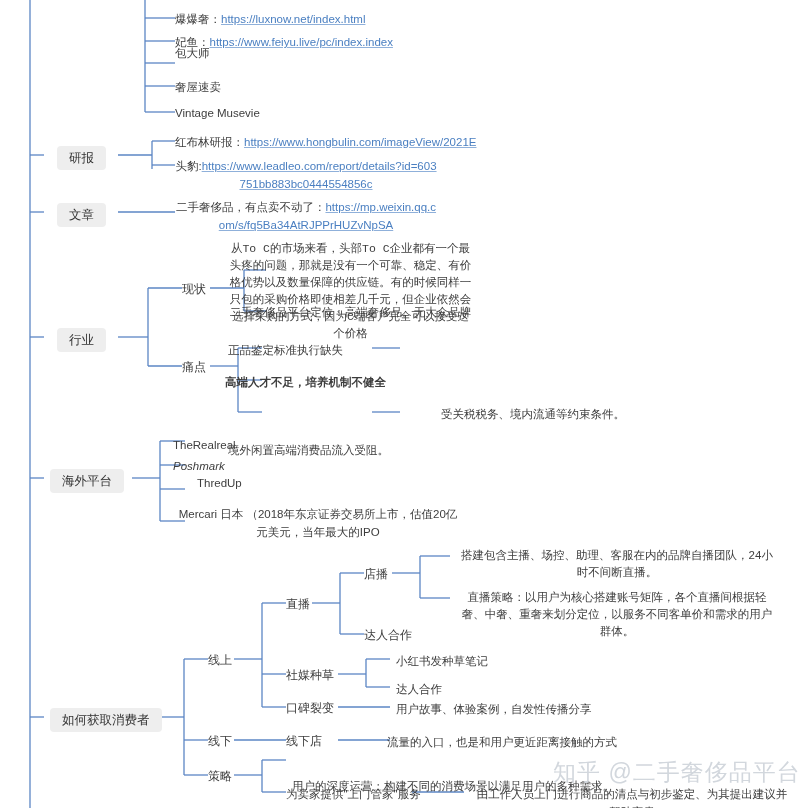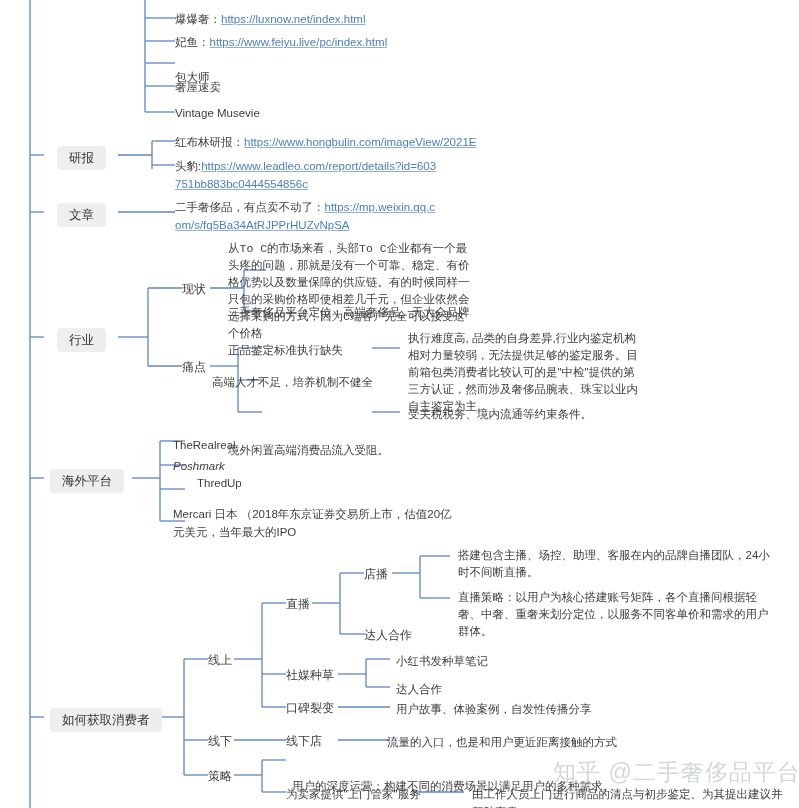--- a/index.html
+++ b/index.html
@@ -40,20 +40,21 @@
   .node.boxed {
     background: #eeeeee;
     border-radius: 4px;
     padding: 4px 12px;
     font-size: 12.5px;
     color: #333333;
     line-height: 16px;
   }
   .node.plain {
     padding: 0;
+    text-align: center;
   }
   .node.leaf {
     font-size: 11.5px;
   }
   .link-text {
     color: #4a7fc1;
     text-decoration: underline;
     text-decoration-color: #8fb0da;
     word-break: break-all;
   }
@@ -162,44 +163,43 @@
 
     <path d="M234,775 L262,775"></path>
     <path d="M262,760 L262,792"></path>
     <path d="M262,760 L286,760"></path>
     <path d="M262,792 L286,792"></path>
 
     <path d="M412,792 L464,792"></path>
   </svg>
 
   <div class="node plain leaf" style="left:175px; top:10px;"><span>爆爆奢：</span><a class="link-text" href="#">https://luxnow.net/index.html</a></div>
-  <div class="node plain leaf" style="left:175px; top:33px;"><span>妃鱼：</span><a class="link-text" href="#">https://www.feiyu.live/pc/index.html</a></div>
-  <div class="node plain leaf" style="left:175px; top:68px;"><span>包大师</span></div>
+  <div class="node plain leaf" style="left:175px; top:33px;"><span>妃鱼：</span><a class="link-text" href="#">https://www.feiyu.live/pc/index.index</a></div>
+  <div class="node plain leaf" style="left:175px; top:44px;"><span>包大师</span></div>
   <div class="node plain leaf" style="left:175px; top:78px;"><span>奢屋速卖</span></div>
   <div class="node plain leaf" style="left:175px; top:104px;"><span>Vintage Musevie</span></div>
 
   <div class="node boxed" style="left:57px; top:146px;">研报</div>
   <div class="node plain leaf" style="left:175px; top:133px;"><span>红布林研报：</span><a class="link-text" href="#">https://www.hongbulin.com/imageView/2021E</a></div>
   <div class="node plain leaf" style="left:175px; top:157px; width:262px;"><span>头豹:</span><a class="link-text" href="#">https://www.leadleo.com/report/details?id=603751bb883bc0444554856c</a></div>
 
   <div class="node boxed" style="left:57px; top:203px;">文章</div>
   <div class="node plain leaf" style="left:175px; top:198px; width:262px;"><span>二手奢侈品，有点卖不动了：</span><a class="link-text" href="#">https://mp.weixin.qq.com/s/fq5Ba34AtRJPPrHUZvNpSA</a></div>
 
   <div class="node boxed" style="left:57px; top:328px;">行业</div>
   <div class="node plain mid" style="left:182px; top:280px;">现状</div>
   <div class="node plain mid" style="left:182px; top:358px;">痛点</div>
 
   <div class="node plain leaf" style="left:228px; top:240px; width:245px; line-height:17px;font-family:Liberation Mono, monospace;">从To C的市场来看，头部To C企业都有一个最头疼的问题，那就是没有一个可靠、稳定、有价格优势以及数量保障的供应链。有的时候同样一只包的采购价格即使相差几千元，但企业依然会选择采购的方式，因为C端客户完全可以接受这个价格</div>
   <div class="node plain leaf" style="left:228px; top:303px; width:245px;">二手奢侈品平台定位：高端奢侈品。无大众品牌</div>
 
   <div class="node plain leaf" style="left:228px; top:341px;">正品鉴定标准执行缺失</div>
-  <div class="node plain leaf" style="left:212px; top:373px;">高端人才不足，培养机制不健全</div>
+  <div class="node plain leaf" style="left:225px; top:373px;font-weight:bold;">高端人才不足，培养机制不健全</div>
   <div class="node plain leaf" style="left:228px; top:405px;margin-top:36px;">境外闲置高端消费品流入受阻。</div>
 
-  <div class="node plain leaf" style="left:408px; top:330px; width:238px; line-height:17px;">执行难度高, 品类的自身差异,行业内鉴定机构相对力量较弱，无法提供足够的鉴定服务。目前箱包类消费者比较认可的是"中检"提供的第三方认证，然而涉及奢侈品腕表、珠宝以业内自主鉴定为主。</div>
   <div class="node plain leaf" style="left:408px; top:405px; width:250px;">受关税税务、境内流通等约束条件。</div>
 
   <div class="node boxed" style="left:50px; top:469px;">海外平台</div>
   <div class="node plain leaf" style="left:173px; top:436px;">TheRealreal</div>
   <div class="node plain leaf" style="left:173px; top:457px;font-style:italic;">Poshmark</div>
   <div class="node plain leaf" style="left:173px; top:474px;margin-left:24px;">ThredUp</div>
   <div class="node plain leaf" style="left:173px; top:505px; width:290px;">Mercari 日本 （2018年东京证券交易所上市，估值20亿元美元，当年最大的IPO</div>
 
   <div class="node boxed" style="left:50px; top:708px;">如何获取消费者</div>
 

